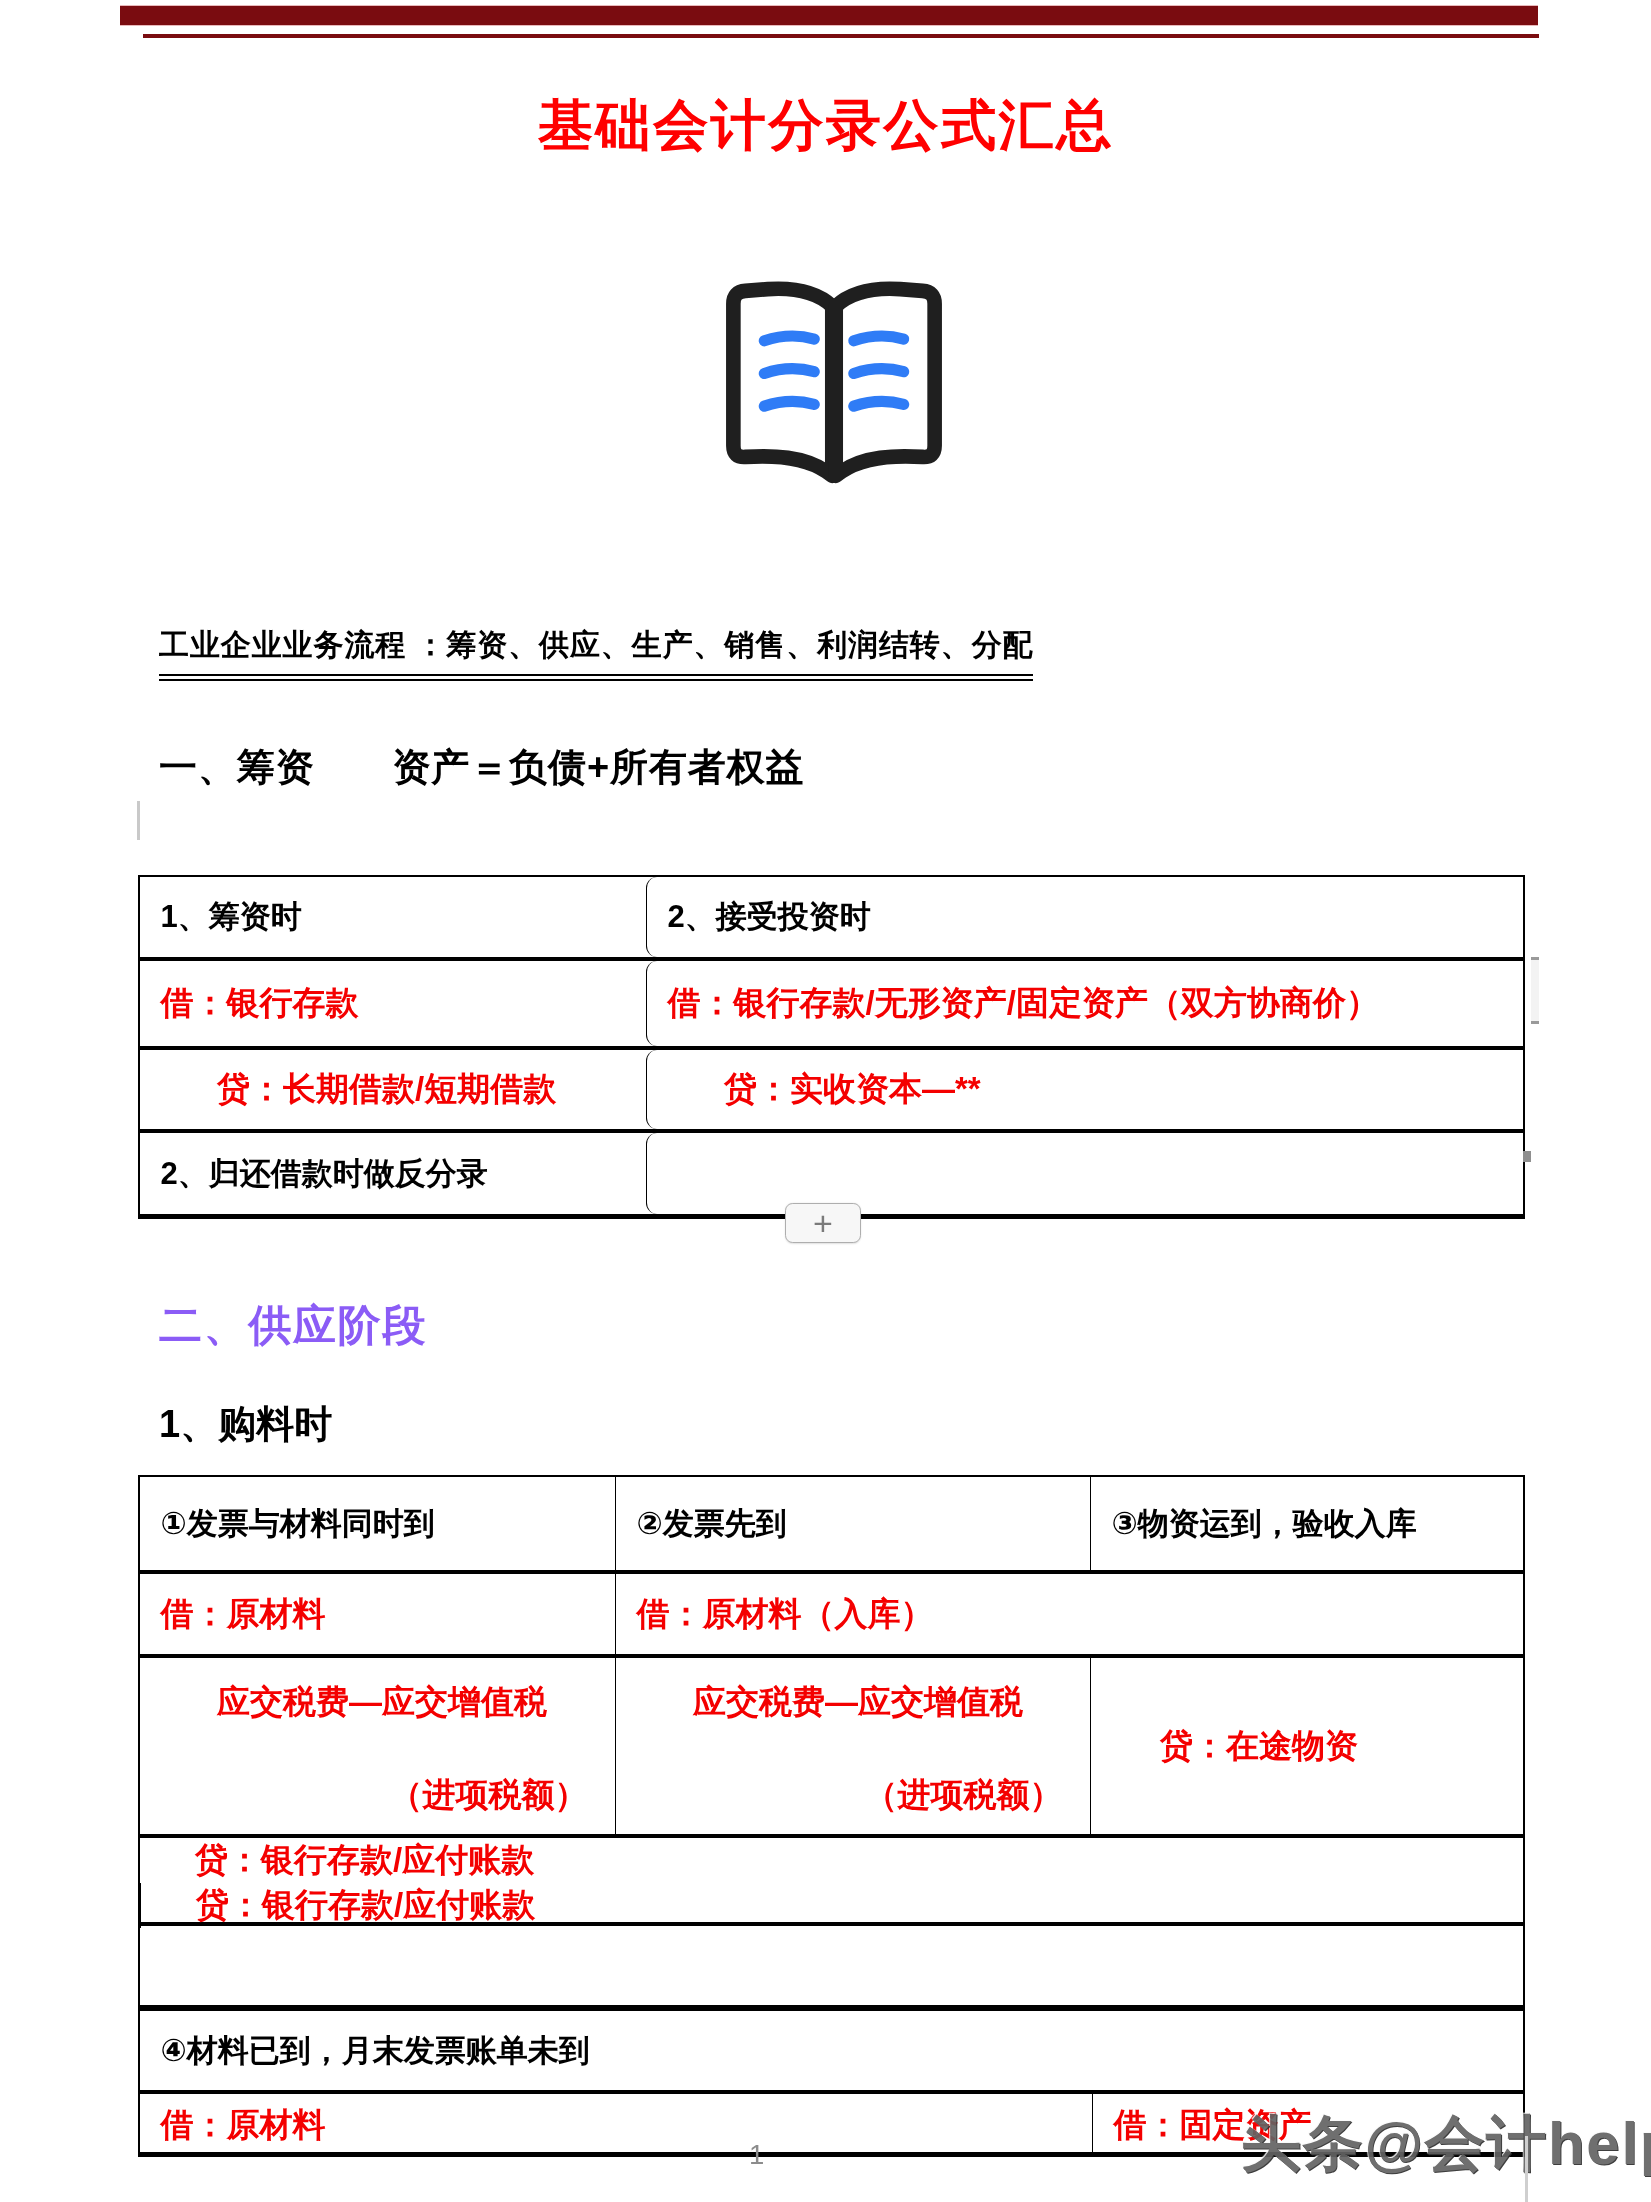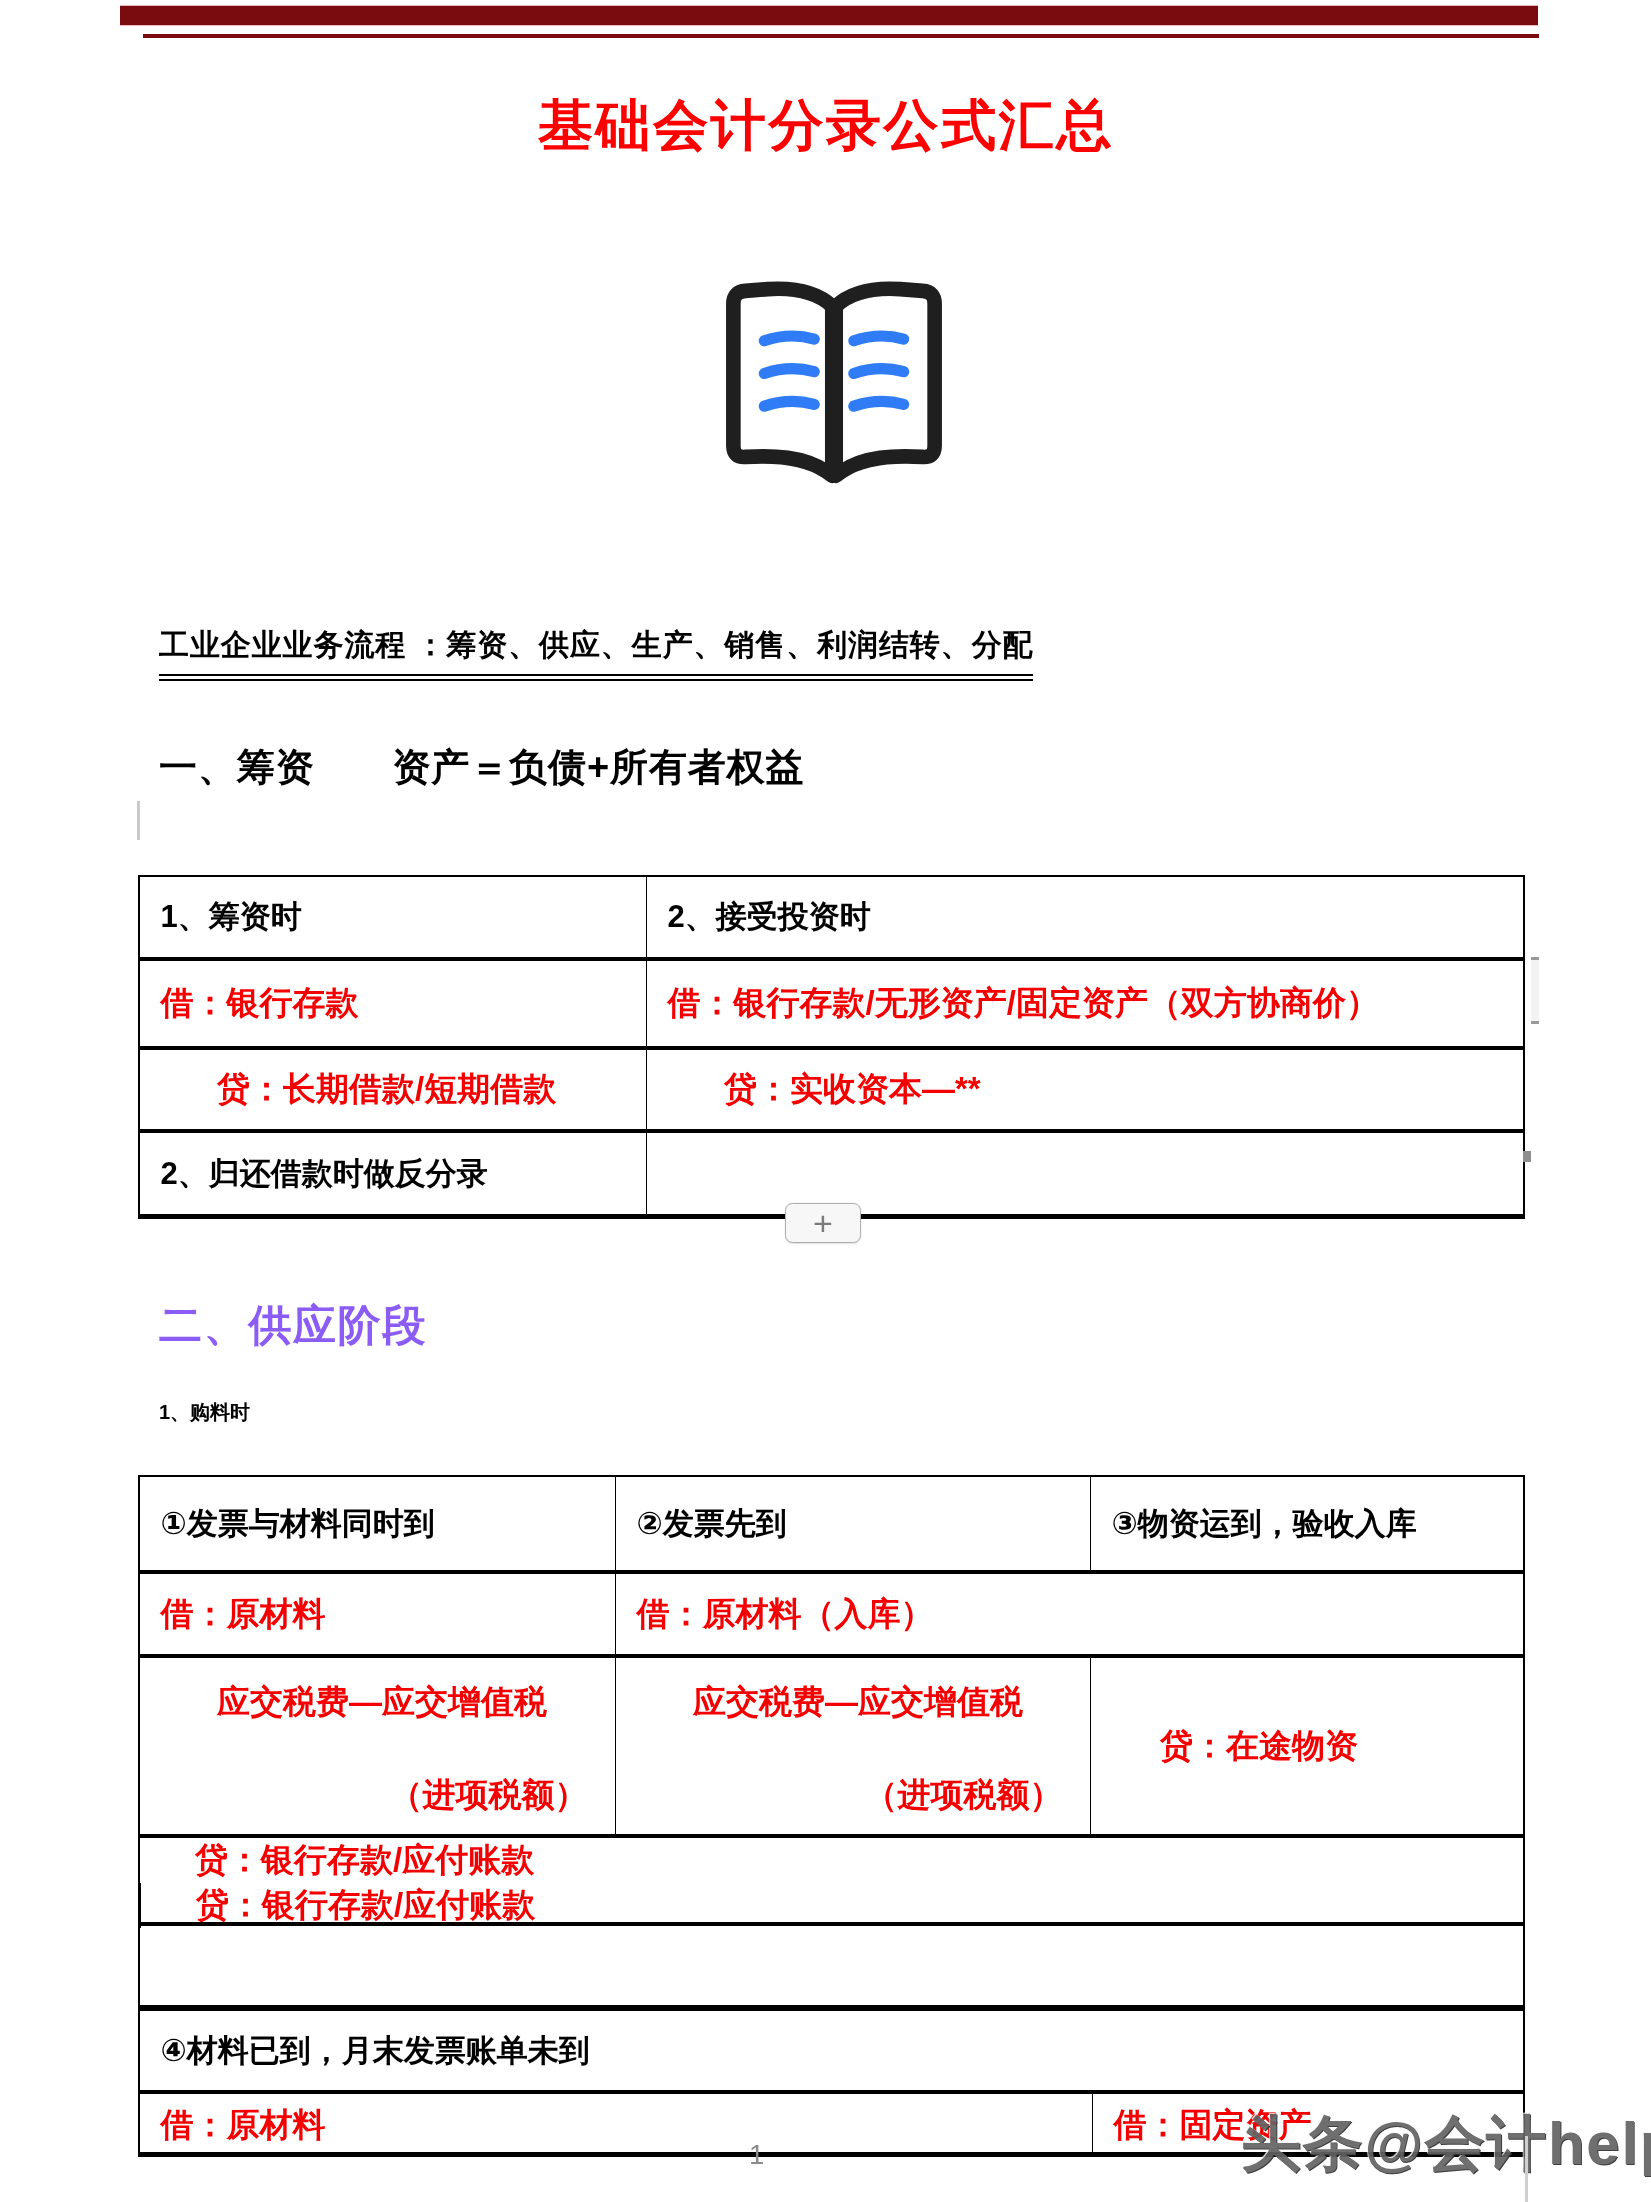--- a/index.html
+++ b/index.html
@@ -15,37 +15,37 @@
   .bar-thin{left:143px;top:34px;width:1396px;height:4.3px;}
 
   
   .doc-title{left:0;right:0;top:89px;text-align:center;font-size:55px;font-weight:bold;letter-spacing:2.6px;}
 
   
   .h-process{left:159px;top:625px;font-size:30px;font-weight:bold;color:#000;
     border-bottom:7.7px double #000;padding-bottom:7.7px;letter-spacing:0.9px;}
   .h-sec1{left:159px;top:742px;font-size:38px;font-weight:bold;color:#000;letter-spacing:0.9px;}
   .h-sec2{left:159px;top:1297px;font-size:43px;font-weight:bold;color:#8b5cf6;letter-spacing:1.7px;}
-  .h-sub1{left:159px;top:1399px;font-size:20px;font-weight:bold;color:#000;}
+  .h-sub1{left:159px;top:1399px;font-size:38px;font-weight:bold;color:#000;}
 
   
   .tbl{left:138px;width:1387px;border:2.6px solid #000;border-bottom:5.2px solid #000;margin-top:30px;}
   .row{display:flex;box-sizing:border-box;}
   .row + .row{border-top:4.3px solid #000;}
   .cell{box-sizing:border-box;display:flex;flex-direction:column;justify-content:center;}
   .cell + .cell{border-left:1.7px solid #000;}
   .blk{color:#000;font-weight:bold;font-size:31px;}
   .red{color:#f40000;font-weight:bold;font-size:33px;}
   .pad{padding-left:20.6px;}
   .ind{padding-left:77px;}
 
   
   #t1{top:845px;}
   #t1 .c1{width:506px;}
-  #t1 .c2{flex:1;}
+  #t1 .c2{flex:1;border-radius:11px;}
   #t1 .r1{height:80px;}
   #t1 .r2{height:89px;}
   #t1 .r3{height:83px;}
   #t1 .r4{height:85px;}
 
   
   #t2{top:1445px;}
   #t2 .c1,#t2 .c2{width:475px;}
   #t2 .c3{flex:1;}
   #t2 .c12{width:952px;}

